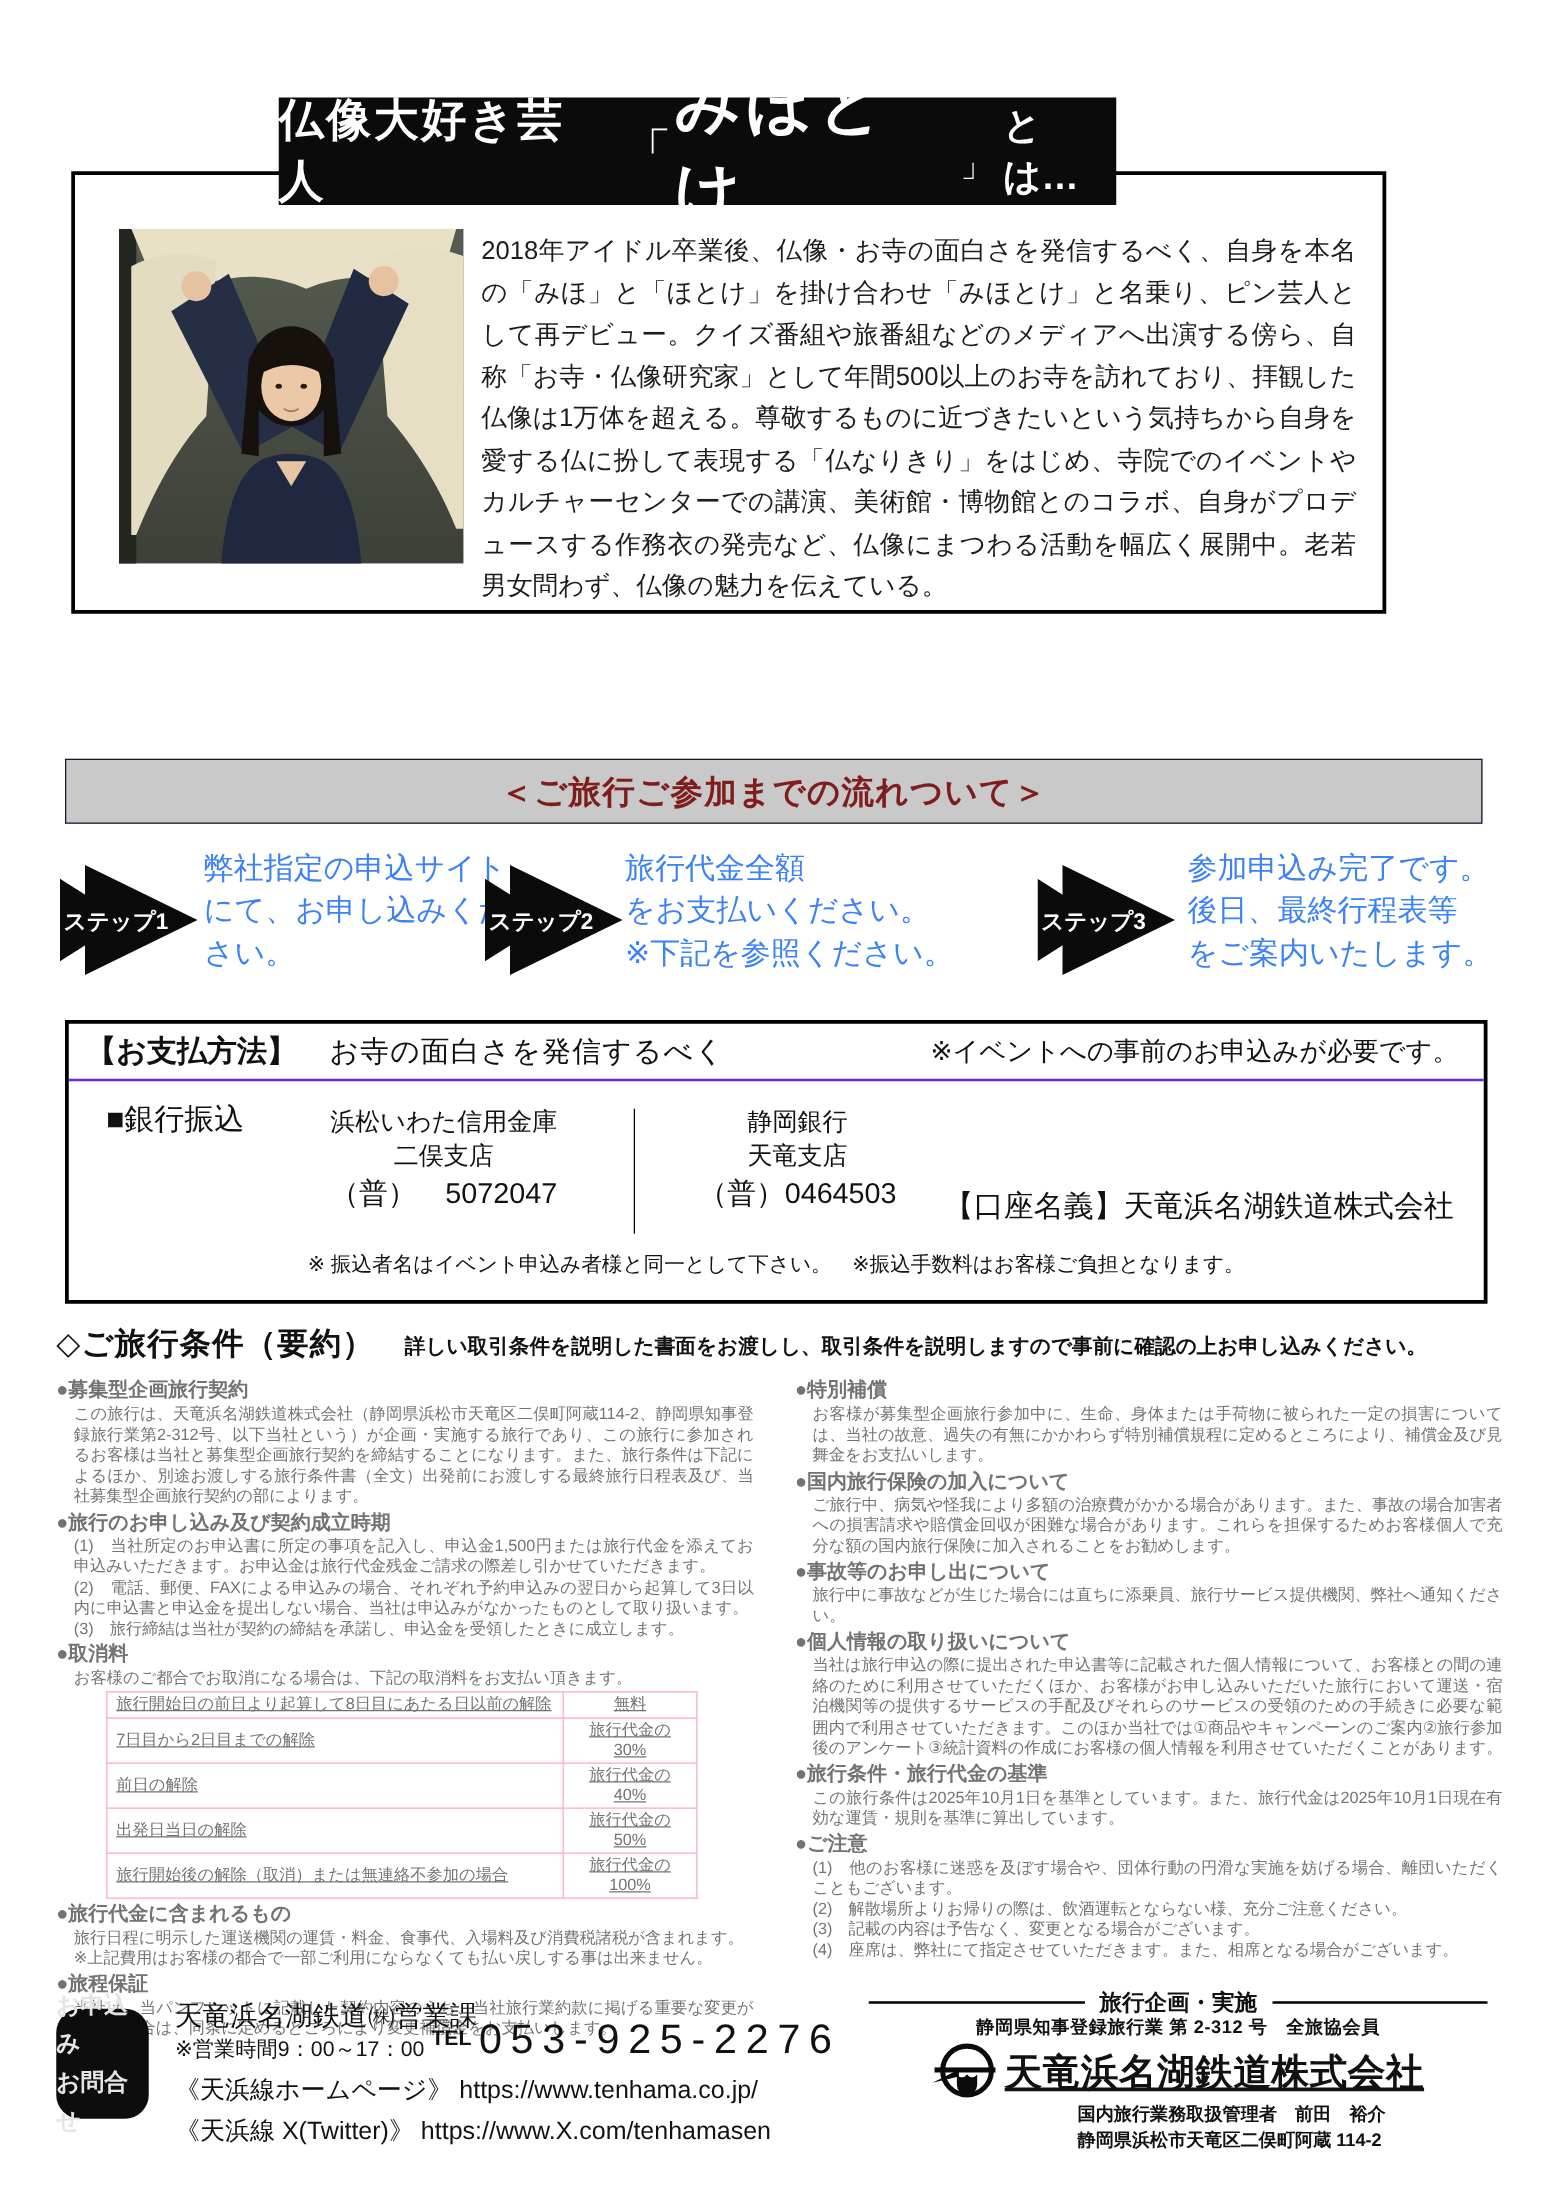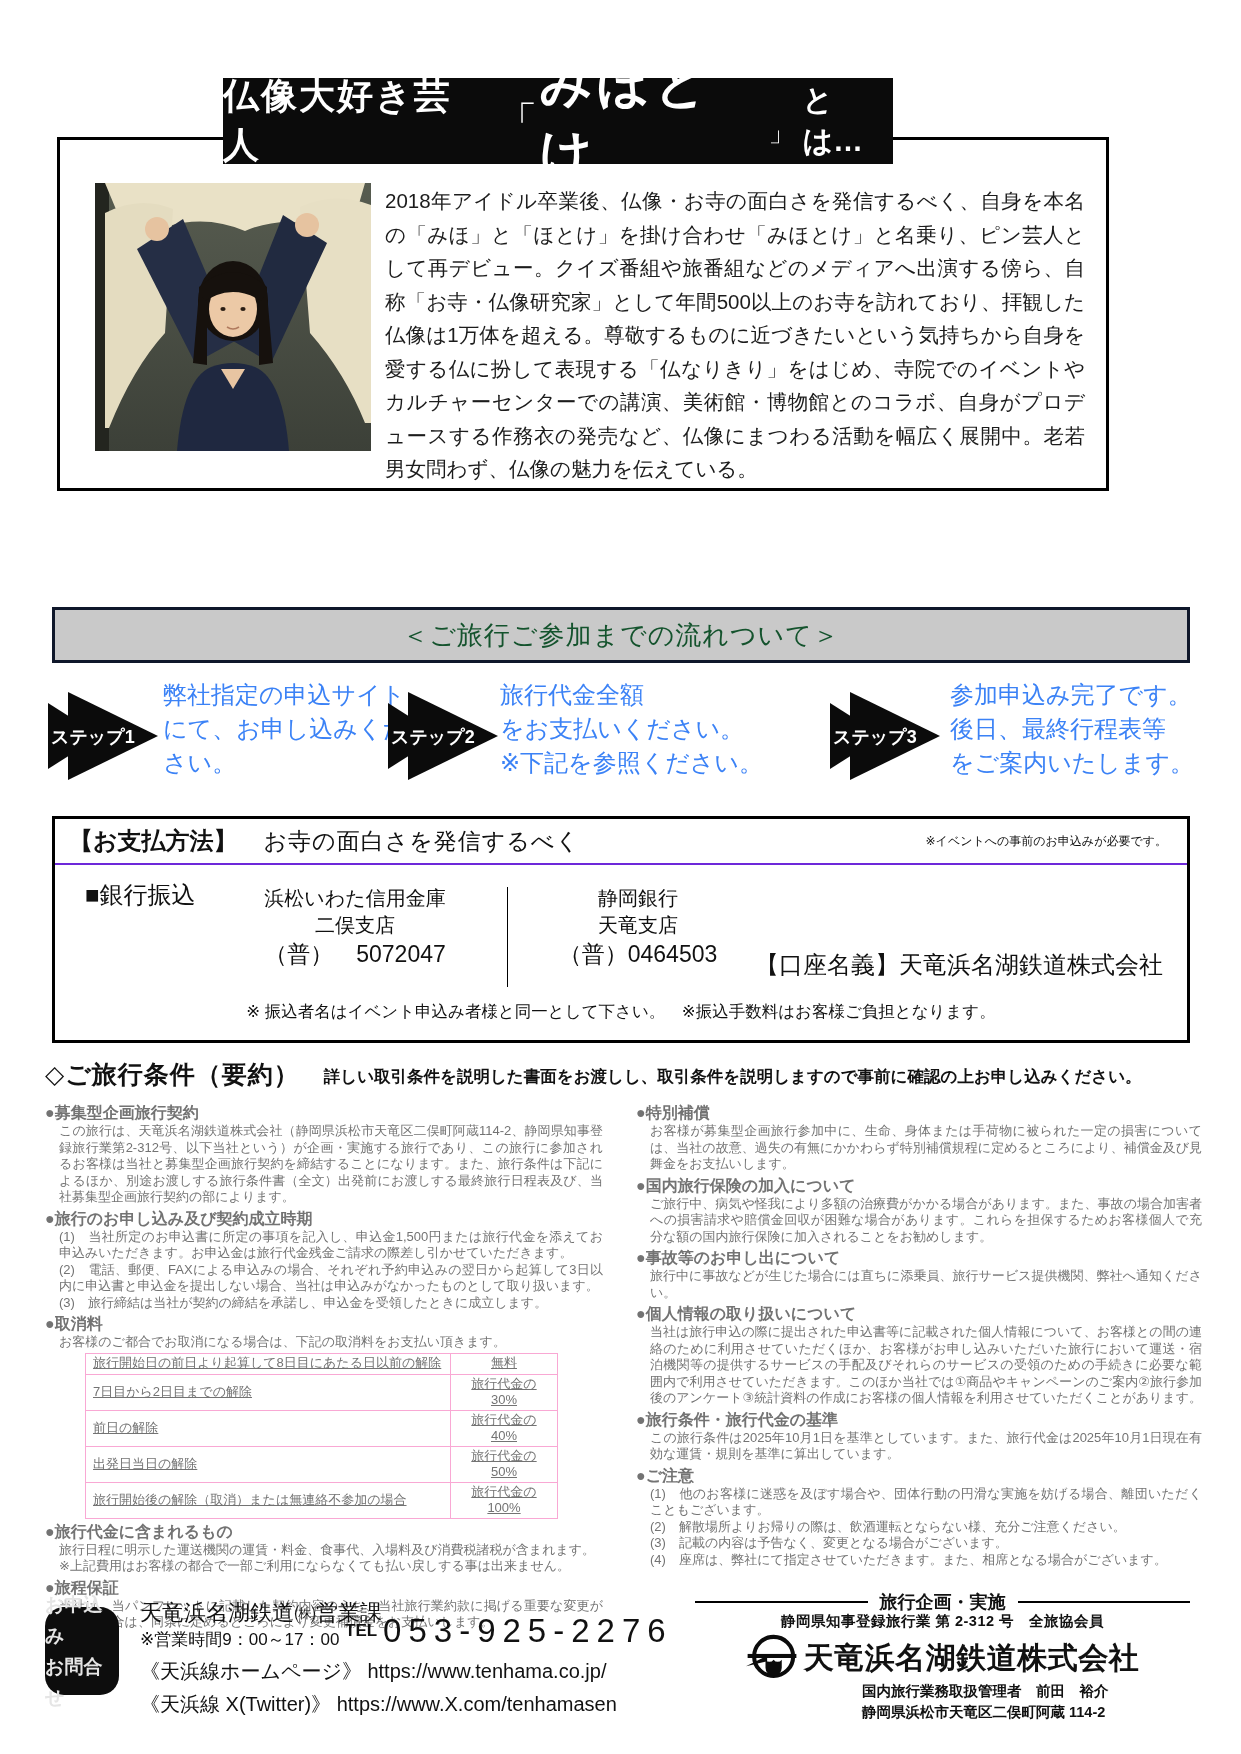--- a/index.html
+++ b/index.html
@@ -23,39 +23,39 @@
   .title-close{font-size:26px;align-self:flex-end;margin-bottom:14px;}
   .title-suffix{font-size:30px;font-weight:bold;margin-left:6px;}
   .photo{left:95px;top:183px;width:276px;height:268px;overflow:hidden;}
   .bio{
     left:385px;top:184px;width:700px;font-size:20.5px;line-height:33.5px;
     text-align:justify;color:#1c1c1c;
   }
 
   
   .flow-banner{
-    left:52px;top:607px;width:1132px;height:50px;background:#c9c9c9;border:3px solid #0f172a;
+    left:52px;top:607px;width:1132px;height:50px;background:#c9c9c9;border:1px solid #0f172a;
     display:flex;align-items:center;justify-content:center;
-    font-size:26px;font-weight:normal;letter-spacing:1px;color:#14532d;
+    font-size:26px;font-weight:bold;letter-spacing:1px;color:#7f1d1d;
   }
 
   
   .steps{left:0;top:676px;width:1241px;height:120px;}
   .step-arrow{position:absolute;width:112px;height:92px;}
   .step-text{position:absolute;font-size:24px;line-height:34px;color:#3b82f6;}
   .a1{left:48px;top:14px;} .t1{left:163px;top:2px;width:255px;}
   .a2{left:388px;top:14px;} .t2{left:500px;top:2px;width:280px;}
   .a3{left:830px;top:14px;} .t3{left:950px;top:2px;width:265px;}
 
   
   .pay-box{left:52px;top:816px;width:1132px;height:221px;border:3px solid #000;background:#fff;}
   .pay-header{height:44px;border-bottom:2px solid #6d28d9;display:flex;align-items:center;padding:0 14px;}
   .pay-header-label{font-size:24px;font-weight:bold;}
   .pay-header-text{font-size:23px;margin-left:26px;letter-spacing:1px;}
-  .pay-header-note{font-size:12px;margin-left:auto;padding-right:6px;text-align:center;}
+  .pay-header-note{font-size:21px;margin-left:auto;padding-right:6px;text-align:center;}
   .pay-body{position:relative;height:173px;}
   .pay-method{left:30px;top:14px;font-size:24px;}
   .bank{text-align:center;font-size:20px;line-height:27px;}
   .bank .acct{font-size:23px;margin-top:2px;}
   .bank1{left:150px;top:20px;width:300px;}
   .bank2{left:468px;top:20px;width:230px;}
   .pay-divider{left:452px;top:22px;width:1px;height:100px;background:#000;}
   .holder{left:700px;top:84px;font-size:24px;}
   .pay-notes{left:0;top:136px;width:100%;text-align:center;font-size:16.5px;}
 
@@ -84,21 +84,21 @@
   .tel-row{left:345px;top:1612px;display:flex;align-items:center;}
   .tel-mark{font-size:17px;font-weight:bold;letter-spacing:0;margin-right:6px;}
   .tel-num{font-size:33px;letter-spacing:7px;}
   .homepage{left:140px;top:1658px;font-size:20px;}
   .twitter{left:140px;top:1691px;font-size:20px;}
   .plan-row{left:695px;top:1590px;width:495px;display:flex;align-items:center;justify-content:center;gap:12px;}
   .plan-line{height:2px;background:#000;flex:1;}
   .plan-label{font-size:18px;font-weight:bold;white-space:nowrap;}
   .registration{left:695px;top:1612px;width:495px;text-align:center;font-size:14.5px;font-weight:bold;letter-spacing:0.5px;}
   .company-row{left:695px;top:1632px;width:495px;display:flex;align-items:center;justify-content:center;gap:6px;}
-  .company-name{font-size:30px;font-weight:bold;letter-spacing:0.5px;white-space:nowrap;}
+  .company-name{font-size:30px;font-weight:bold;letter-spacing:0.5px;white-space:nowrap;text-decoration:underline;}
   .manager{left:862px;top:1682px;font-size:14.5px;font-weight:bold;}
   .address{left:862px;top:1703px;font-size:14.5px;font-weight:bold;}
 </style>
 </head>
 <body>
 
 <div class="abs profile-box"></div>
 
 <div class="abs title-banner">
   <span class="title-prefix">仏像大好き芸人</span>

